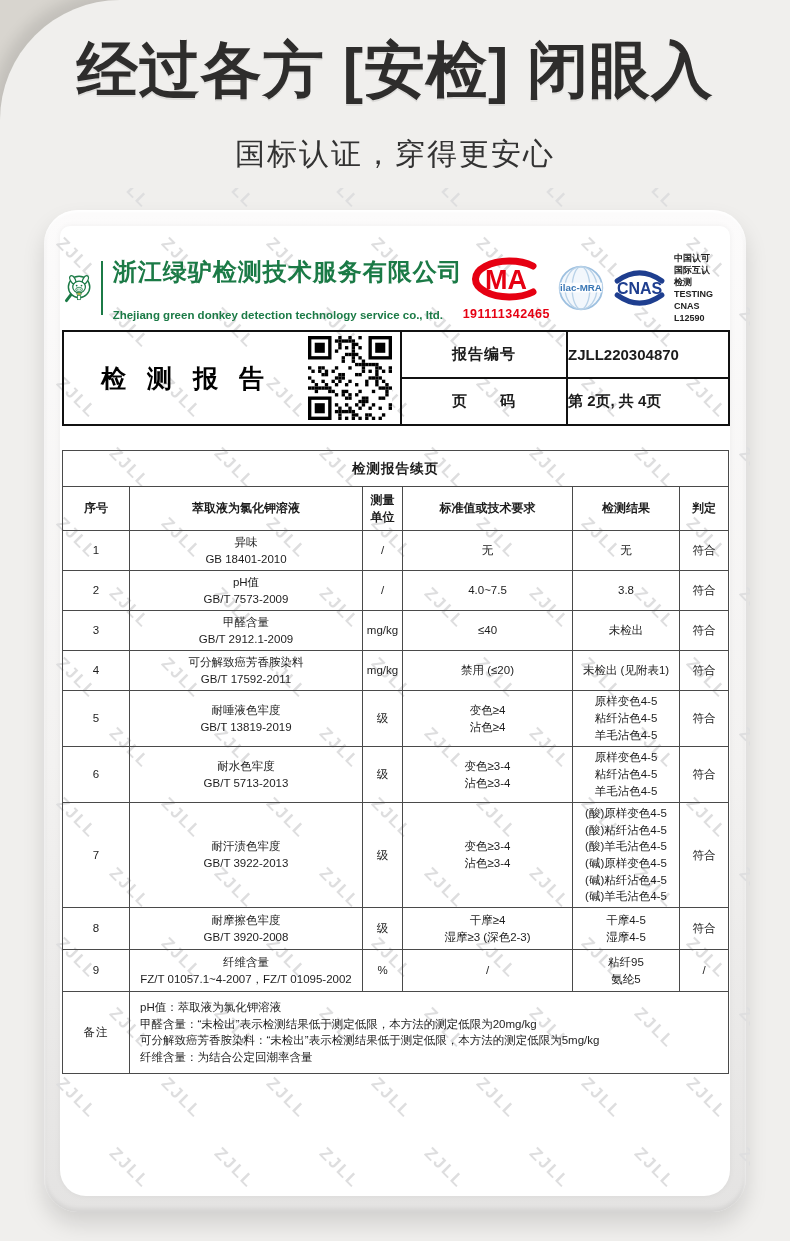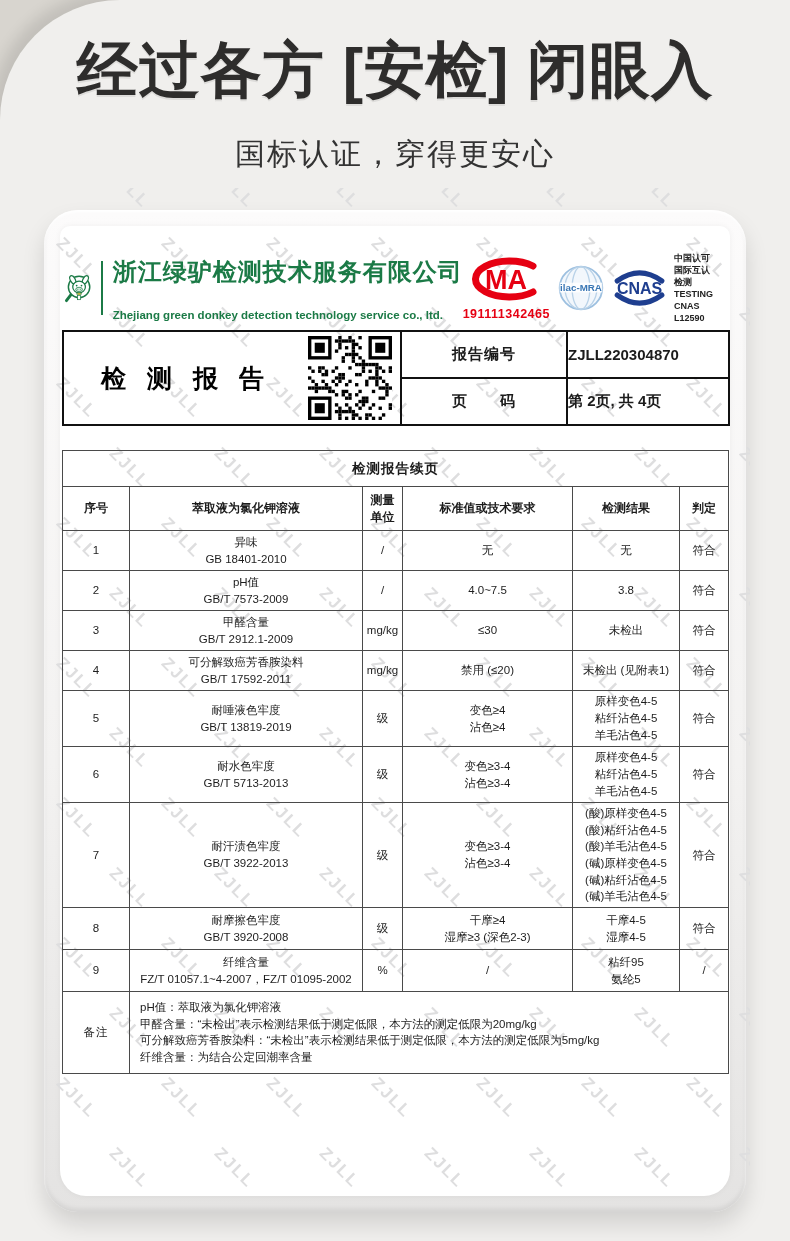--- a/index.html
+++ b/index.html
@@ -494,21 +494,21 @@
         <td>/</td>
         <td>4.0~7.5</td>
         <td>3.8</td>
         <td>符合</td>
       </tr>
       <tr class="h40">
         <td>3</td>
         <td>甲醛含量
 GB/T 2912.1-2009</td>
         <td>mg/kg</td>
-        <td>≤30</td>
+        <td>≤40</td>
         <td>未检出</td>
         <td>符合</td>
       </tr>
       <tr class="h40">
         <td>4</td>
         <td>可分解致癌芳香胺染料
 GB/T 17592-2011</td>
         <td>mg/kg</td>
         <td>禁用 (≤20)</td>
         <td>未检出 (见附表1)</td>

